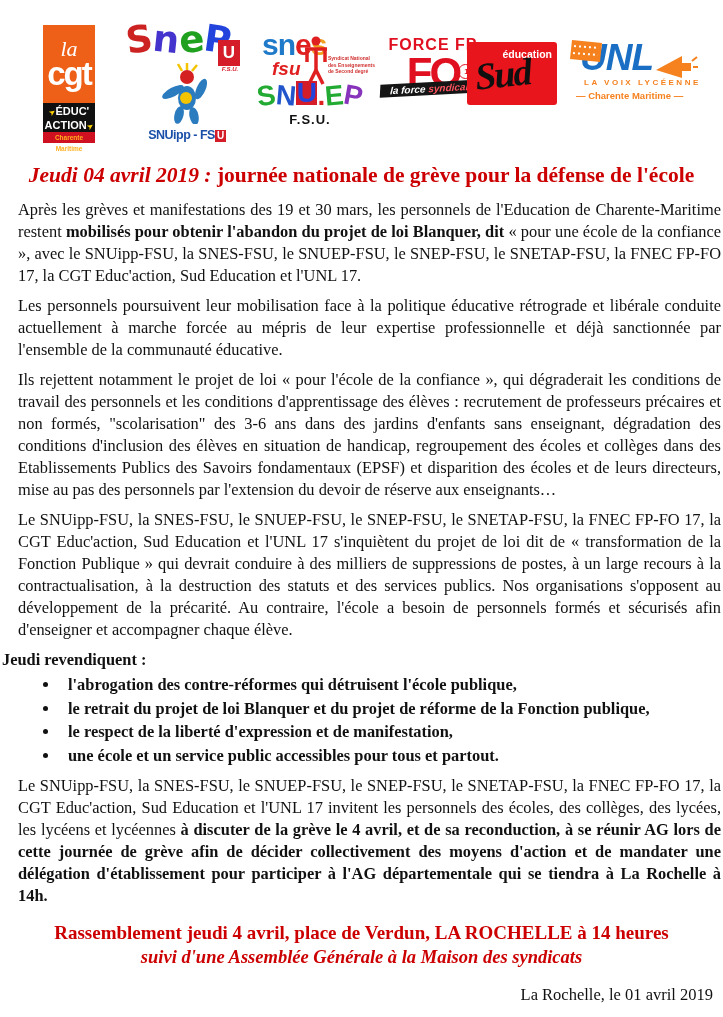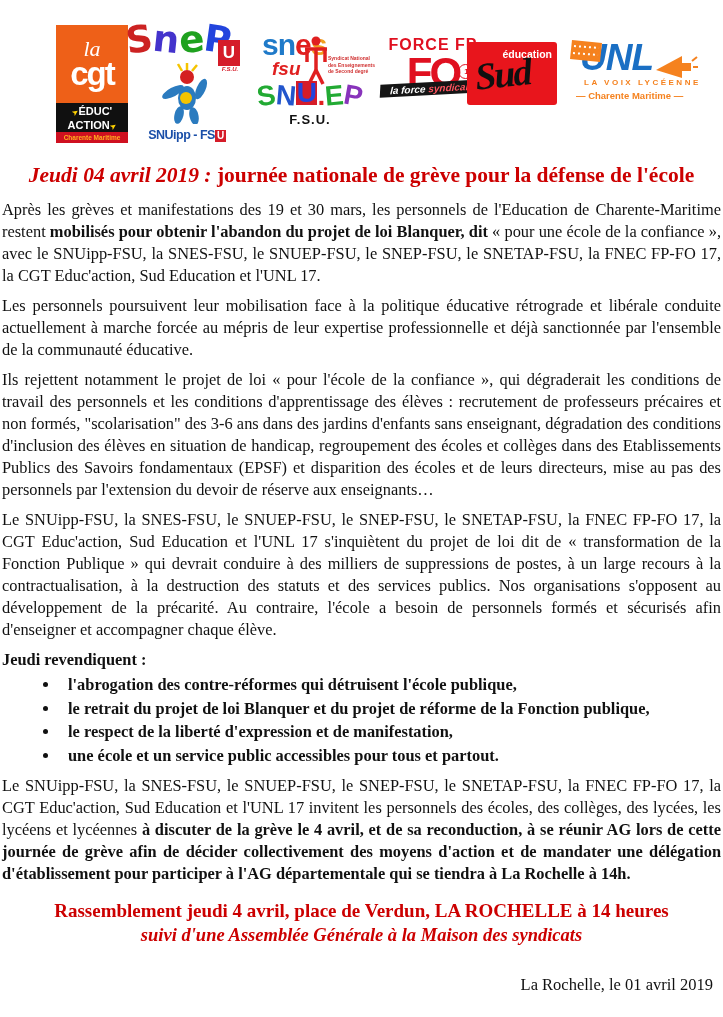--- a/index.html
+++ b/index.html
@@ -13,21 +13,21 @@
   }
   *{margin:0;padding:0;box-sizing:border-box;}
   body{background:#888;font-family:"Liberation Serif","DejaVu Serif",serif;}
   .page{width:723px;height:1017px;background:#ffffff;position:relative;overflow:hidden;margin:0 auto;color:var(--ink);}
 
   
   .logos{position:relative;height:150px;width:100%;font-family:"Liberation Sans","DejaVu Sans",sans-serif;}
   .abs{position:absolute;}
 
   
-  .cgt{left:56px;top:25px;width:72px;}
+  .cgt{left:43px;top:25px;width:52px;}
   .cgt-orange{background:var(--cgt-orange);height:78px;color:#fff;text-align:center;position:relative;}
   .cgt-la{font-family:"Liberation Serif",serif;font-style:italic;font-size:22px;display:block;line-height:20px;padding-top:14px;}
   .cgt-cgt{font-weight:bold;font-size:33px;letter-spacing:-2px;display:block;line-height:30px;text-align:center;}
   .cgt-black{background:#101010;color:#fff;height:29px;text-align:center;font-weight:bold;font-size:11px;line-height:13px;padding-top:2px;position:relative;}
   .cgt-arrow{color:#ffd200;font-size:8px;display:inline-block;transform:rotate(-35deg);}
   .cgt-red{background:#cf1020;color:#ffb020;font-size:6.5px;font-weight:bold;text-align:center;height:11px;line-height:11px;}
 
   
   .snep{left:126px;top:18px;width:120px;height:60px;}
   .snep-word span{font-family:"DejaVu Sans",sans-serif;font-weight:bold;font-size:37px;display:inline-block;}
@@ -85,29 +85,29 @@
   .unl-name{color:var(--unl-blue);font-weight:900;font-style:italic;font-size:37px;line-height:36px;margin-left:10px;letter-spacing:-1px;}
   .unl-flag{position:absolute;left:0px;top:-2px;}
   .unl-horn{position:absolute;left:82px;top:12px;}
   .unl-tag{color:var(--unl-orange);font-size:8px;letter-spacing:2.5px;margin-left:14px;margin-top:2px;font-weight:bold;}
   .unl-region{color:var(--unl-orange);font-size:9.5px;font-weight:bold;margin-left:6px;margin-top:3px;}
 
   
   .doc{padding:0 2px;}
   .title{text-align:center;color:var(--red);font-weight:bold;font-size:21.5px;line-height:26px;margin:12px 0 11px 0;}
   .title .it{font-style:italic;}
-  .para{font-size:16.4px;line-height:22px;text-align:justify;margin-top:8px;}
+  .para{font-size:16.4px;line-height:22px;text-align:justify;margin-top:8px;margin-left:16px;}
   .para b{font-weight:bold;}
   .claims-head{font-size:16.4px;line-height:22px;font-weight:bold;margin-top:8px;}
   .claims{list-style:disc;margin:2px 0 0 0;padding-left:58px;}
   .claims li{font-size:16.4px;line-height:23.5px;font-weight:bold;padding-left:8px;}
   .rally{text-align:center;color:var(--red);font-weight:bold;margin-top:13px;}
   .rally-1{font-size:19px;line-height:25px;}
   .rally-2{font-size:18.5px;line-height:25px;font-style:italic;}
-  .dateline{text-align:right;font-size:16.5px;margin-top:27px;padding-right:8px;}
+  .dateline{text-align:right;font-size:16.5px;margin-top:15px;padding-right:8px;}
 </style>
 </head>
 <body>
 
 <div class="page">
 
   <div class="logos">
 
     <div class="abs cgt">
       <div class="cgt-orange">

